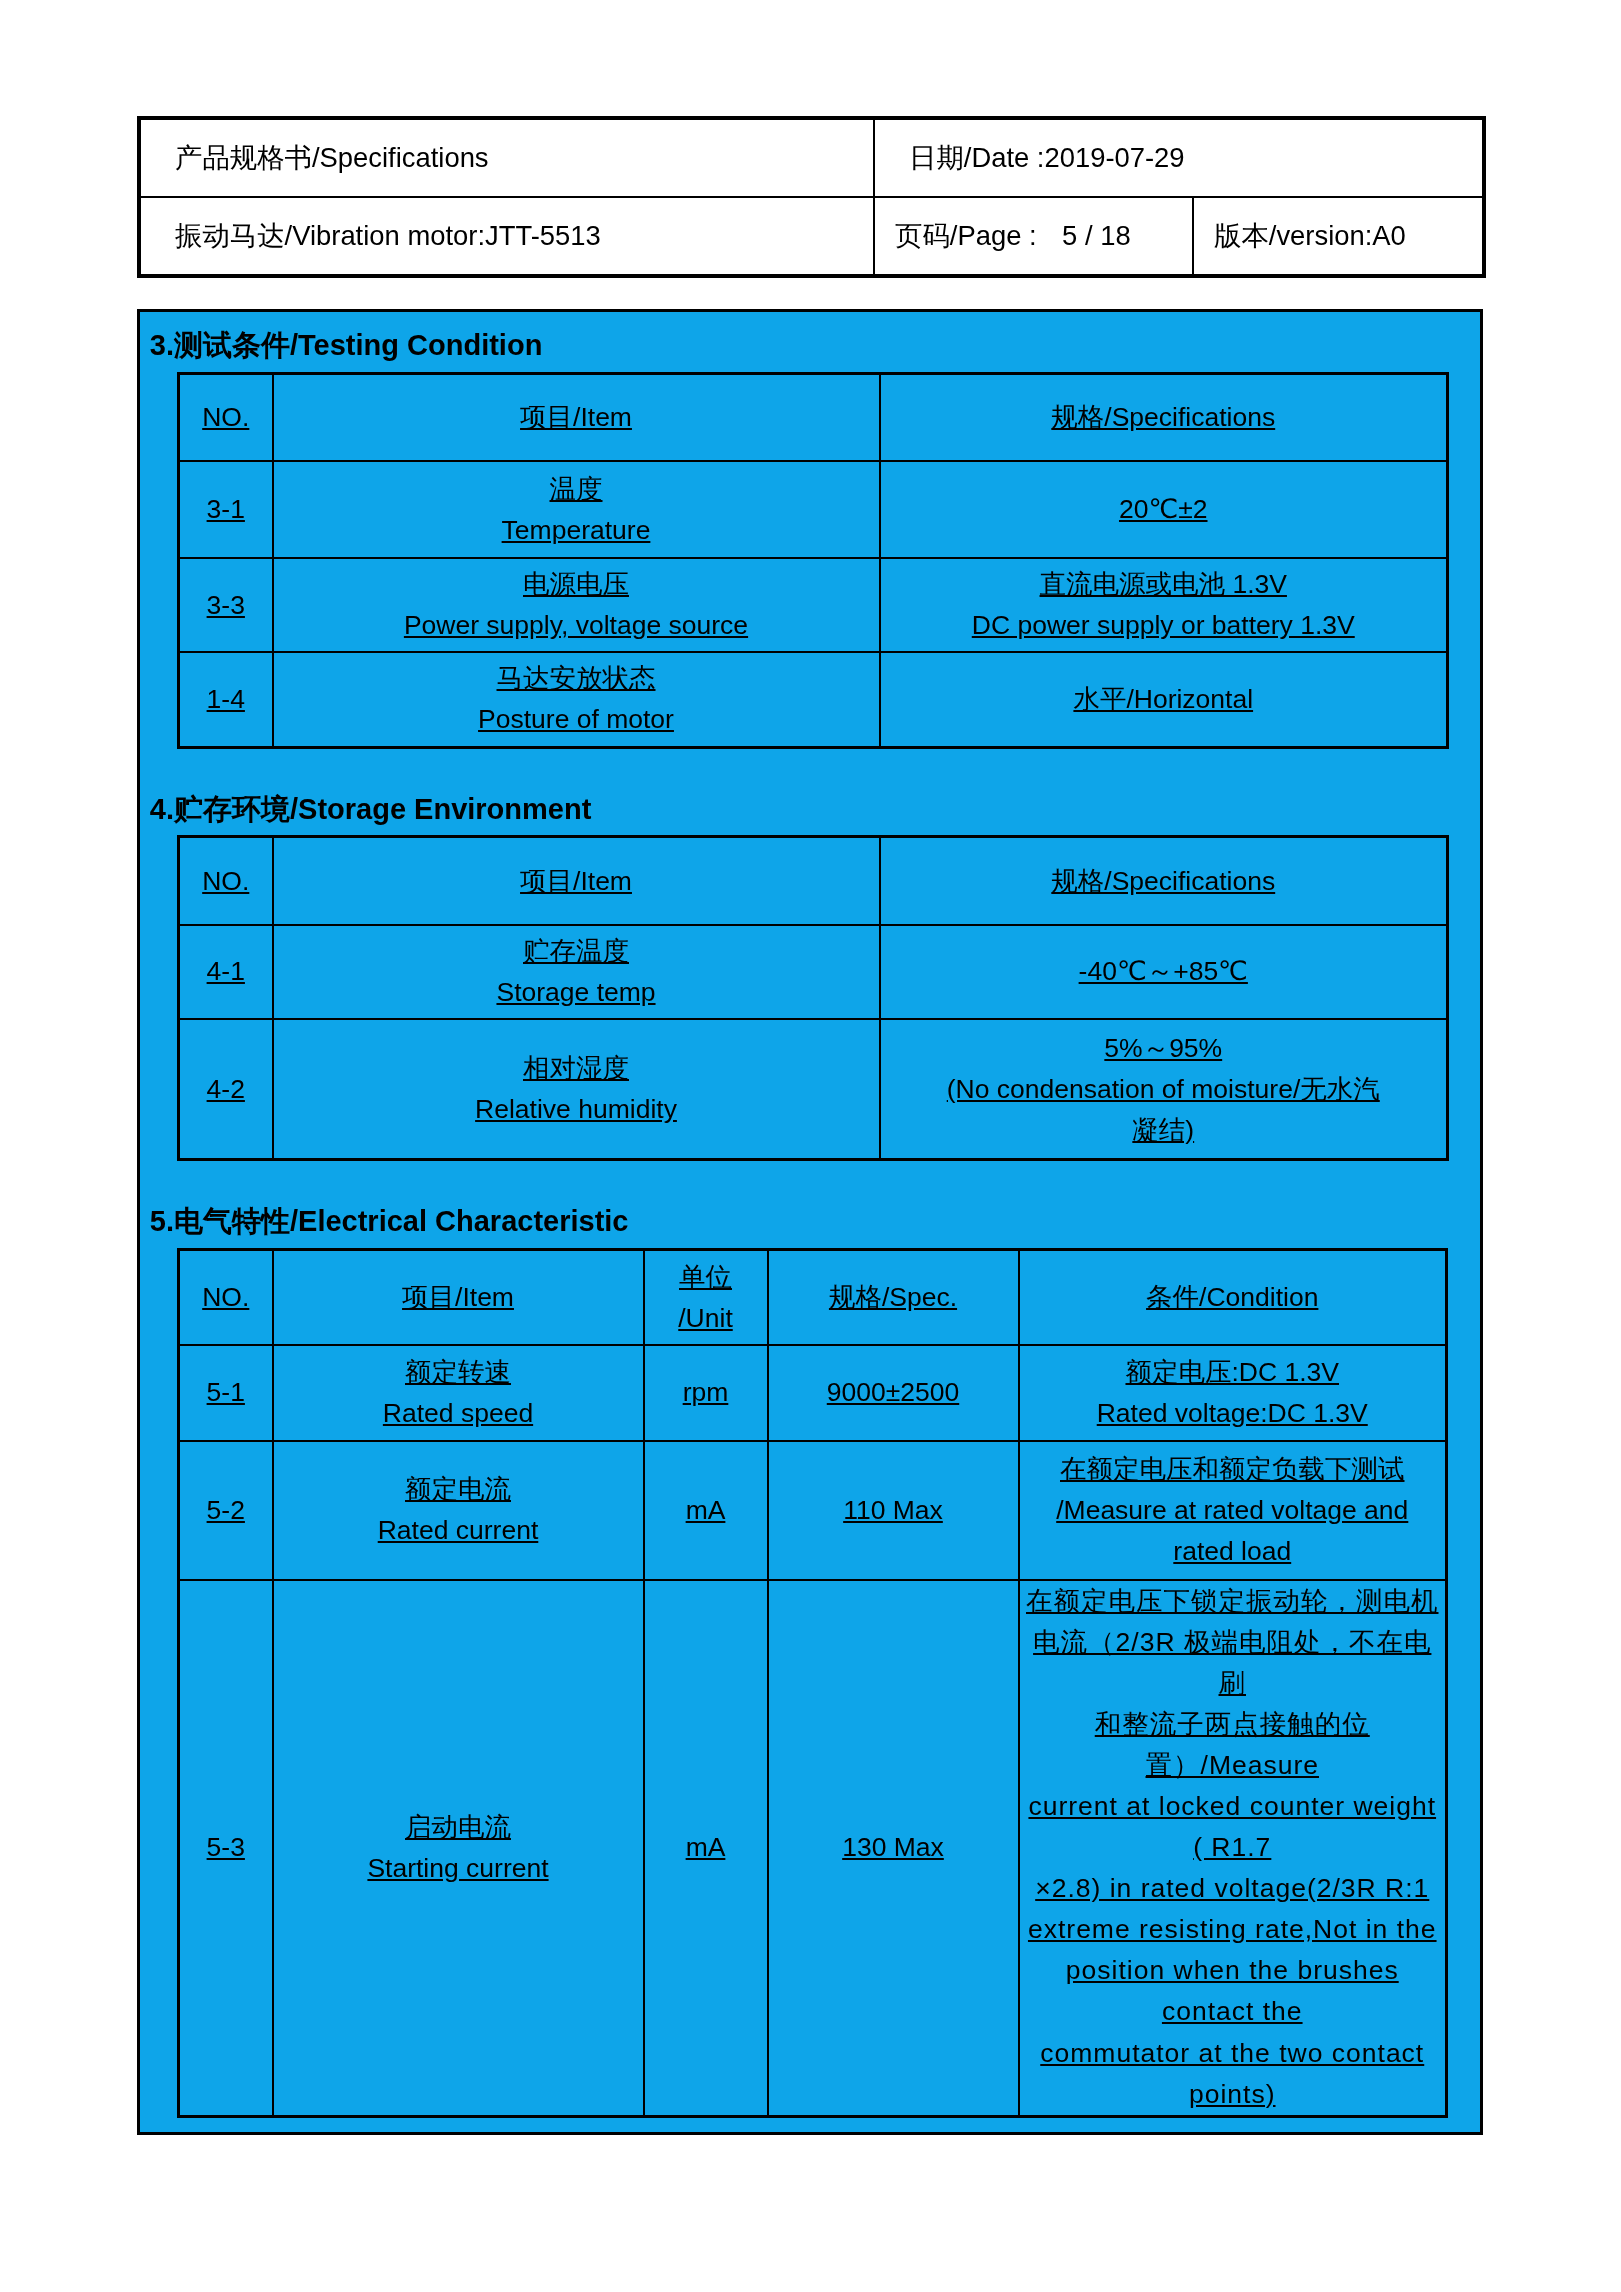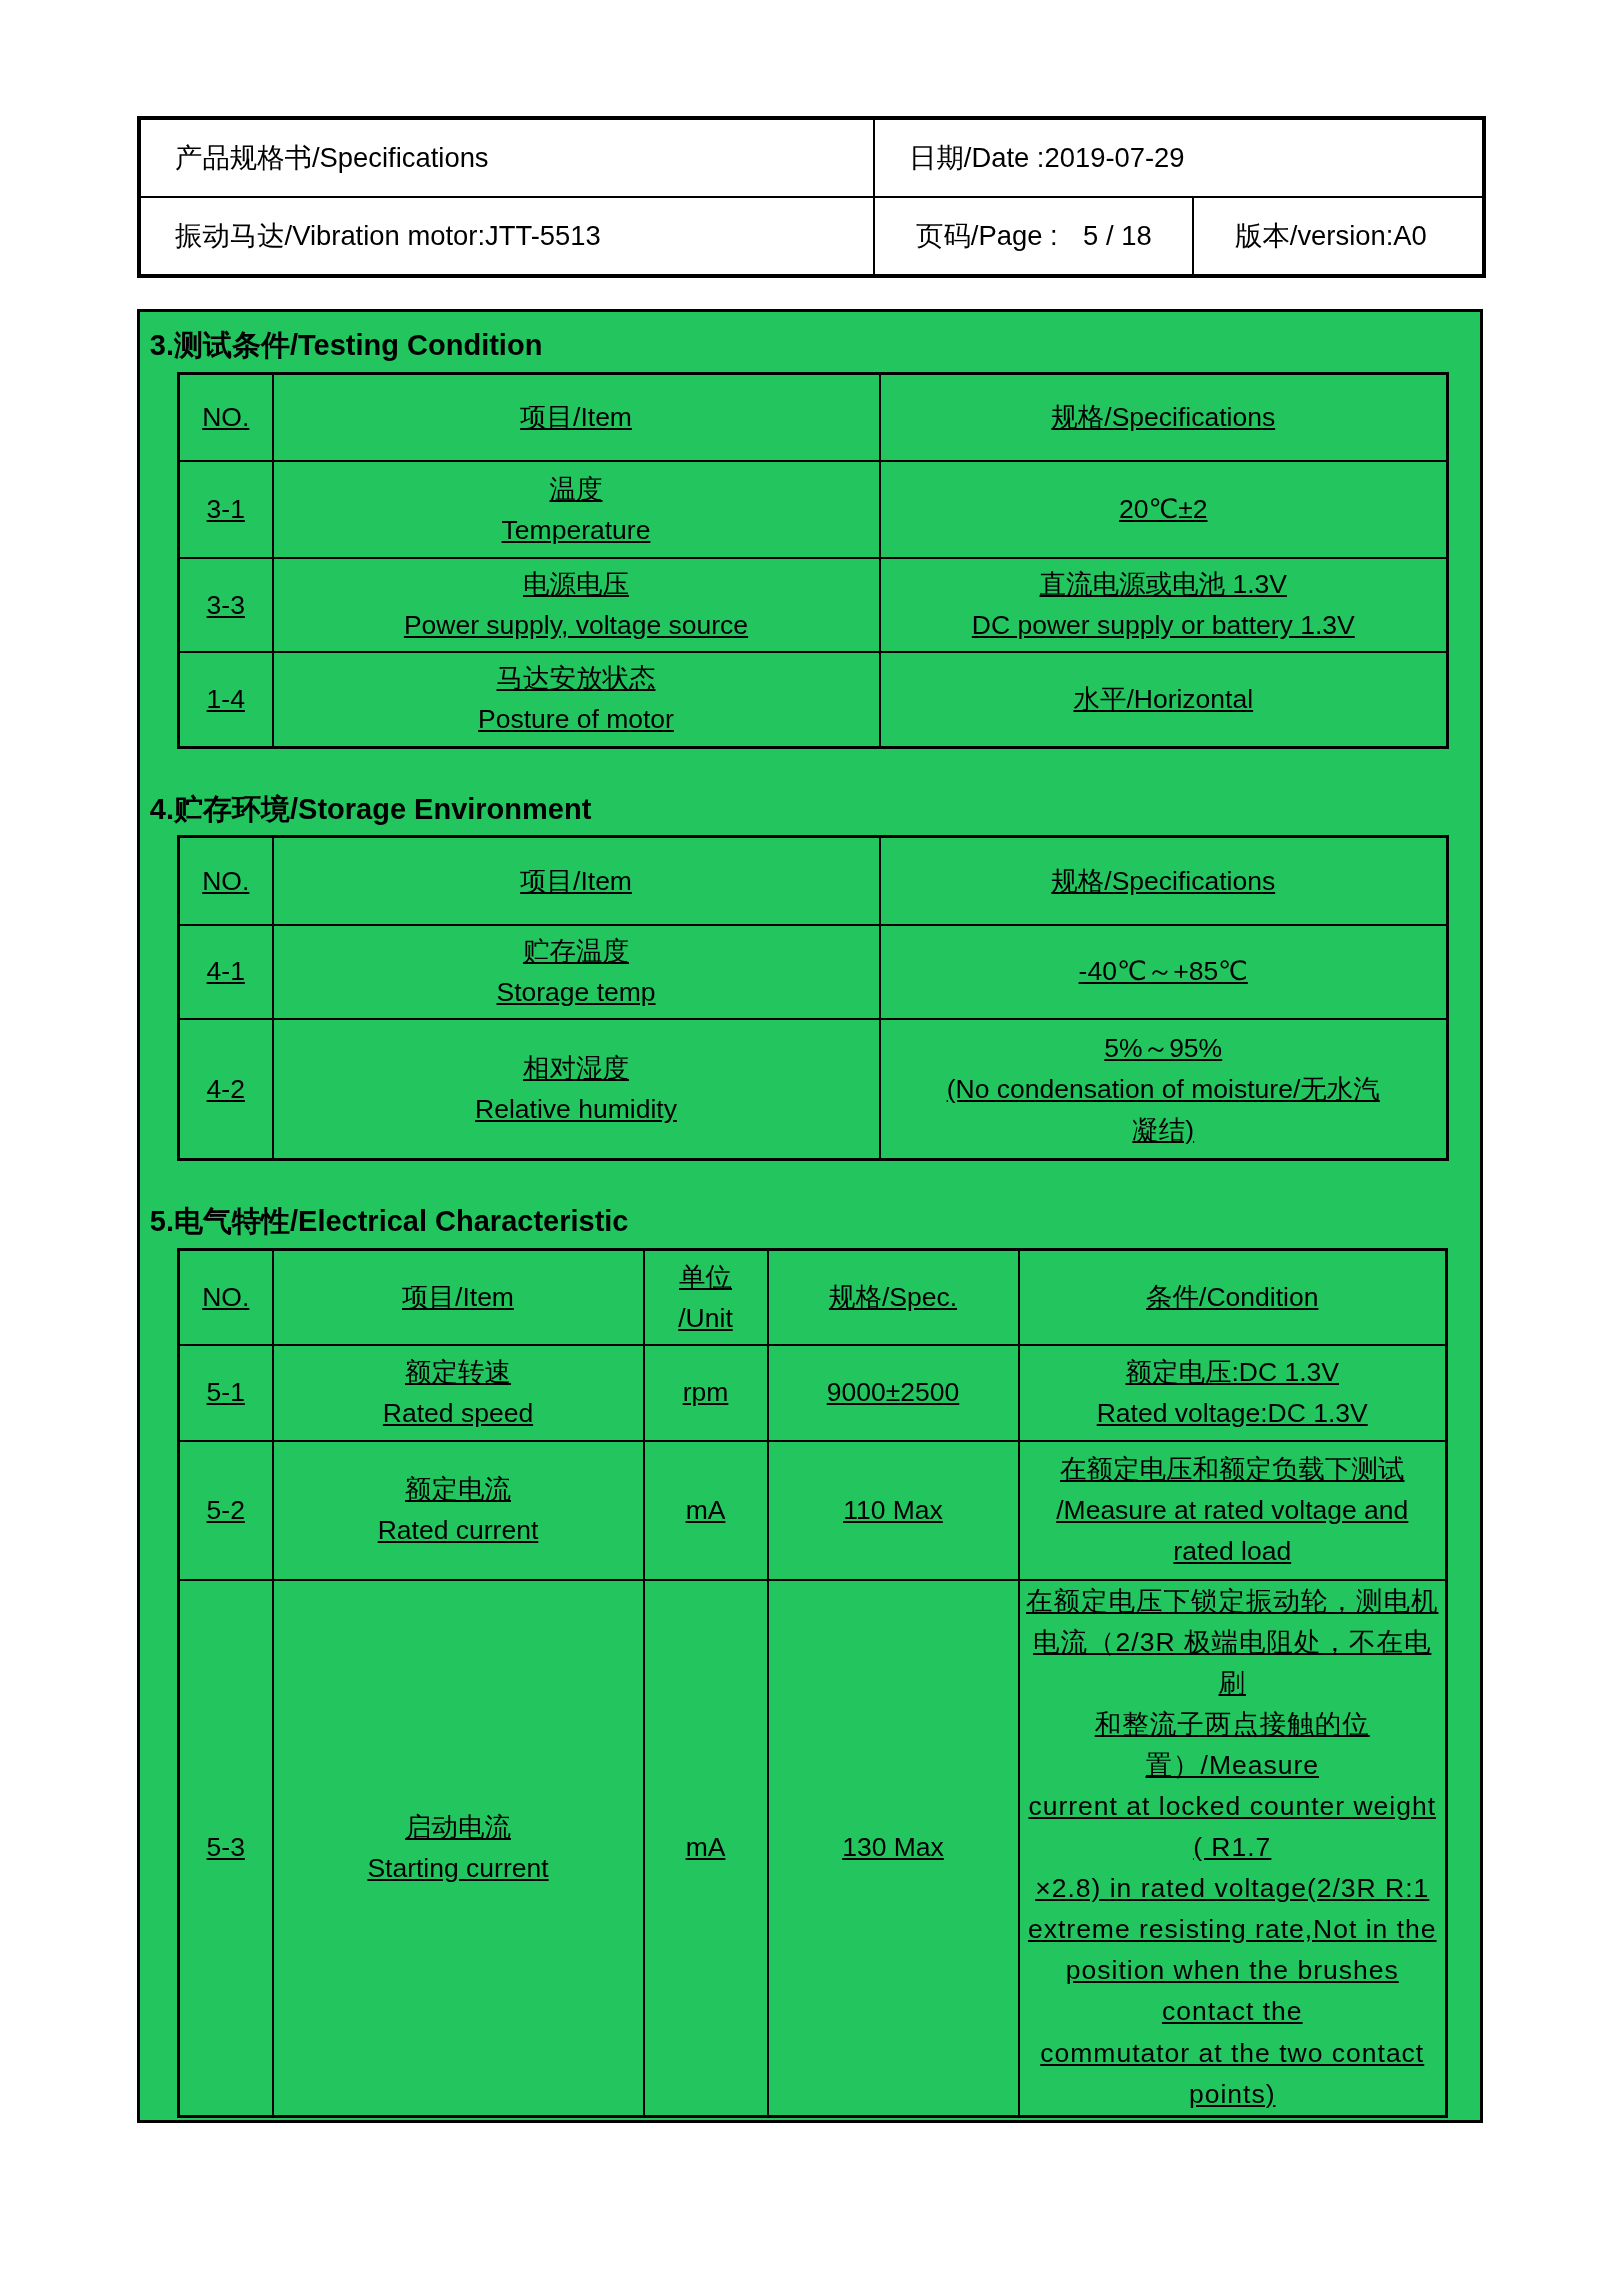--- a/index.html
+++ b/index.html
@@ -23,31 +23,31 @@
   }
   .hdr-table td {
     border:2px solid #000;
     height:76px;
     font-size:27.4px;
     vertical-align:middle;
     padding:0 0 0 34px;
     white-space:nowrap;
     overflow:hidden;
   }
-  .hdr-table td.sub { padding-left:41px; }
+  .hdr-table td.sub { padding-left:20px; }
   .page-val { margin-left:25.5px; }
 
   
   .outer-box {
     position:absolute; left:137px; top:309px;
     width:1346px;
     box-sizing:border-box;
     border:3.9px solid #000;
-    background:#22c55e;
-    padding-bottom:2px;
+    background:#0ea5e9;
+    padding-bottom:14px;
   }
   .sec-title {
     font-size:29px;
     font-weight:bold;
     margin:13.7px 0 5.9px 9.8px;
     white-space:nowrap;
   }
   .sec-title.gap { margin-top:41px; }
 
   

